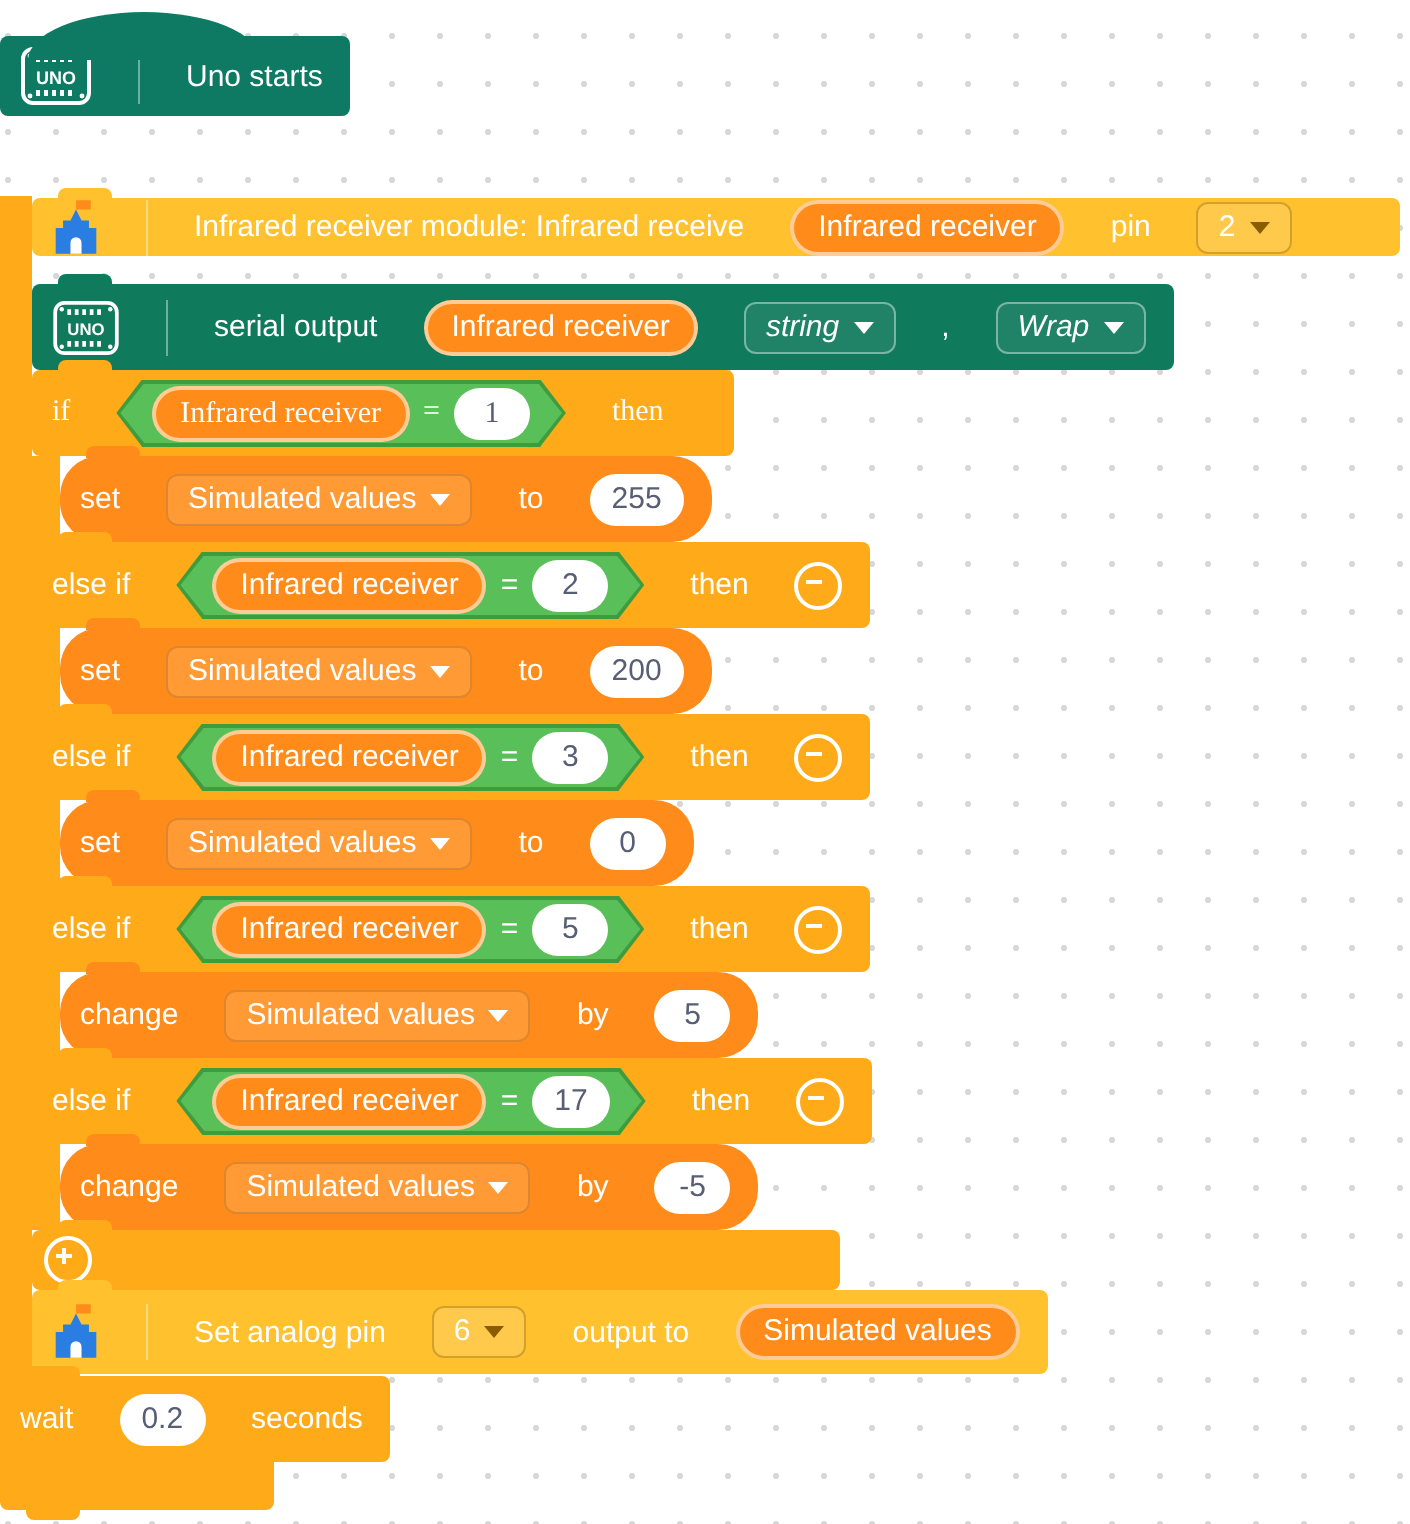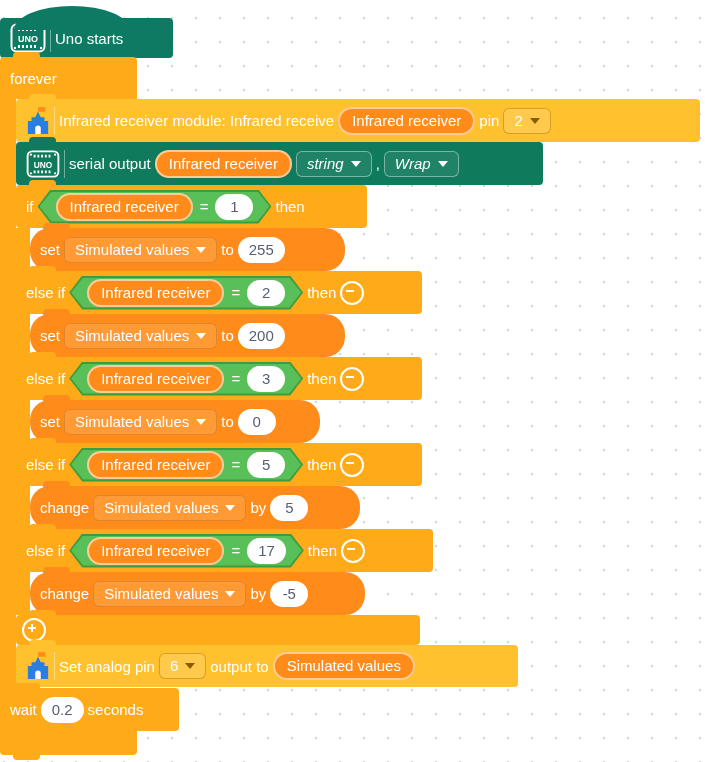--- a/index.html
+++ b/index.html
@@ -4,21 +4,21 @@
 <style>
   html,body{margin:0;padding:0;}
   .canvas{
     position:relative;width:705px;height:762px;overflow:hidden;
     background-color:#ffffff;
     background-image:radial-gradient(circle,#d6d6d6 1.4px,transparent 1.6px);
     background-size:24px 24px;background-position:16px 6px;
     font-family:"Liberation Sans",sans-serif;font-weight:500;
   }
   .blk{
-    position:absolute;box-sizing:border-box;display:flex;align-items:center;gap:4px;
+    position:absolute;box-sizing:border-box;display:flex;align-items:center;gap:23px;
     color:#fff;font-size:15px;padding:0 14px 0 10px;white-space:nowrap;border-radius:4px;
   }
   .ttab::before{content:"";position:absolute;top:-5px;left:13px;width:27px;height:6px;
     border-radius:4px 4px 0 0;background:inherit;}
   .btab::after{content:"";position:absolute;bottom:-5px;left:13px;width:27px;height:6px;
     border-radius:0 0 4px 4px;background:inherit;}
   .c-ctrl{background-color:#FFAB19;}
   .c-data{background-color:#FF8C1A;border-radius:20px;}
   .c-yellow{background-color:#FFC12E;}
   .c-green{background-color:#107A5D;}
@@ -69,25 +69,22 @@
           <circle cx="31" cy="5" r="1.2" fill="#fff"></circle>
         <circle cx="5" cy="25" r="1.2" fill="#fff"></circle>
           <circle cx="31" cy="25" r="1.2" fill="#fff"></circle>
         <text x="18" y="19" font-size="9" font-weight="bold" fill="#fff" text-anchor="middle" font-family="Liberation Sans, sans-serif">UNO</text>
       </svg>
     </span>
     <span class="divider"></span>
     <span class="hat-label">Uno starts</span>
   </div>
 
-  <div class="blk c-ctrl ttab" style="left:0;top:57px;width:137px;height:42px;border-radius:4px 4px 0 0;">
-    <span>forever</span>
-  </div>
-
-  <div class="blk c-yellow ttab" style="left:16px;top:99px;min-width:684px;height:43px;">
+
+  <div class="blk c-yellow ttab" style="left:16px;top:99px;min-width:684px;height:29px;">
     <span class="icon">
       <svg width="24" height="30" viewBox="0 0 26 30">
         <rect x="13" y="0" width="8" height="5" fill="#FF8C1A"></rect>
         <path d="M2 29 V15 H6 V11 H10 L13 5 L16 11 H20 V15 H24 V29 Z" fill="#2A7DE1"></path>
         <path d="M10 29 v-6 a3 3 0 0 1 6 0 v6 z" fill="#fff"></path>
       </svg>
     </span>
     <span class="divider"></span>
     <span>Infrared receiver module: Infrared receive</span>
     <span class="pill">Infrared receiver</span>
@@ -120,21 +117,21 @@
     </span>
     <span>,</span>
     <span class="dd dd-gr">
       <span>Wrap</span>
       <span class="caret"></span>
     </span>
   </div>
 
   <div class="arm" style="left:16px;top:228px;width:14px;height:387px;"></div>
 
-  <div class="blk c-ctrl ttab" style="left:16px;top:185px;min-width:351px;height:43px;">
+  <div class="blk c-ctrl ttab" style="left:16px;top:185px;min-width:351px;height:43px;font-family:Liberation Serif, serif;">
     <span>if</span>
     <span class="hex">
       <span class="pill">Infrared receiver</span>
       <span>=</span>
       <span class="oval">1</span>
     </span>
     <span>then</span>
   </div>
   <div class="blk c-data ttab" style="left:30px;top:228px;min-width:315px;height:43px;">
     <span>set</span>

